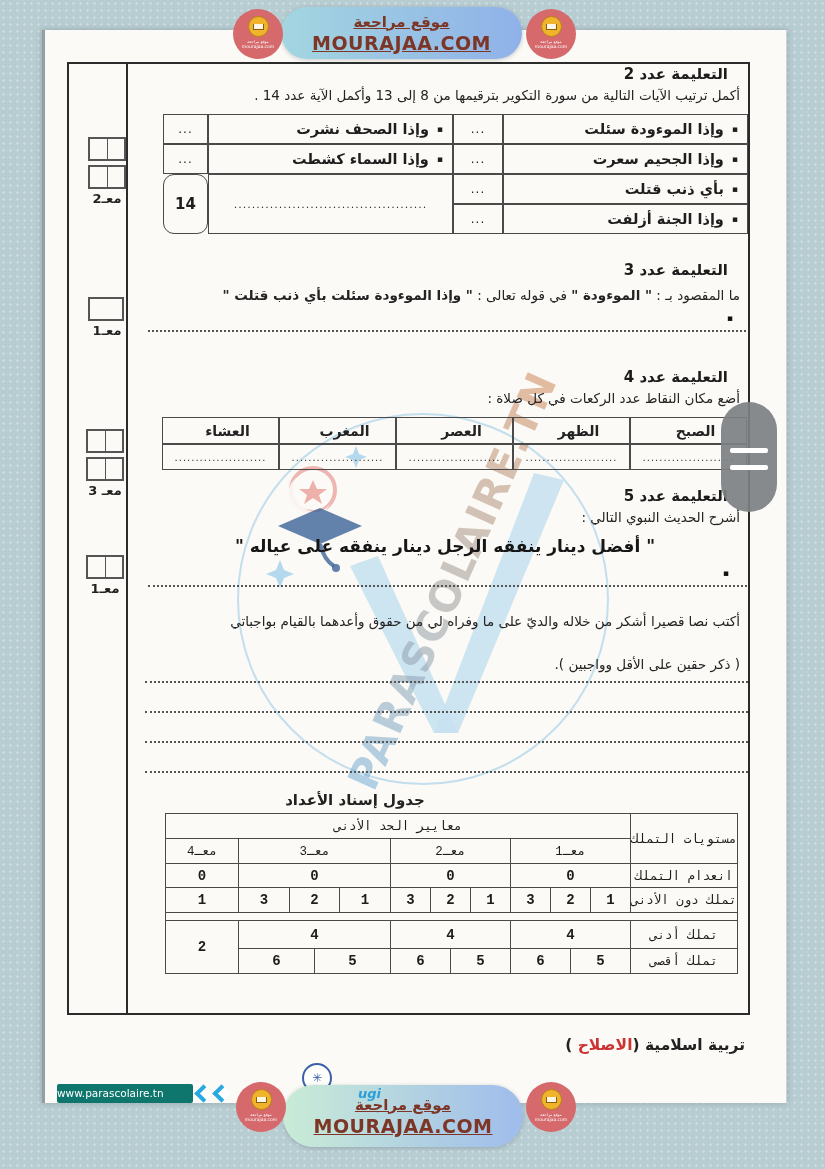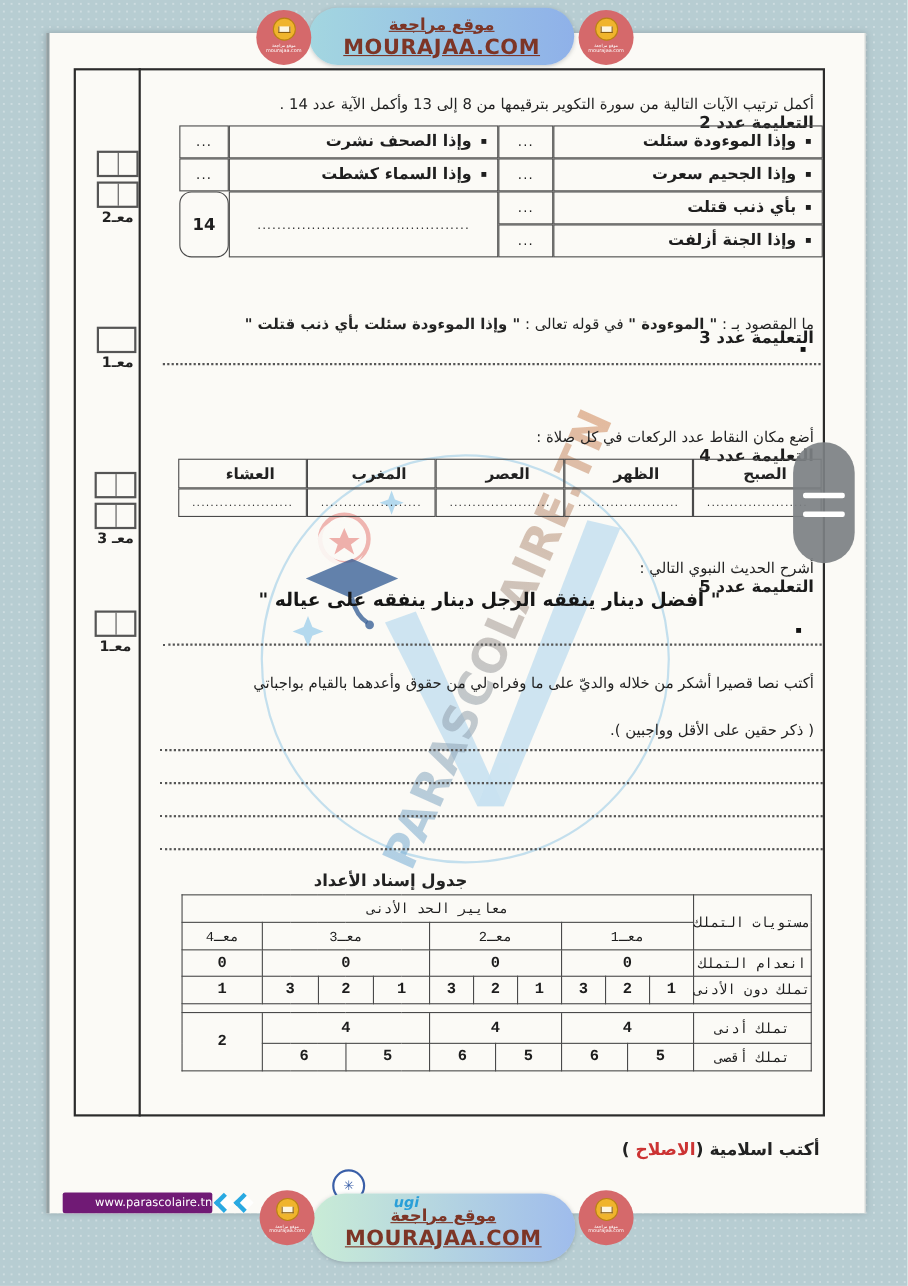--- a/index.html
+++ b/index.html
@@ -24,22 +24,22 @@
     border:2px solid #2b2b2b; z-index:3; pointer-events:none; }
   .divider { position:absolute; left:126px; top:62px; width:0; height:953px;
     border-left:2px solid #2b2b2b; z-index:3; }
 
   
   .score-box { position:absolute; width:38px; height:24px; border:2px solid #555; background:transparent; z-index:4; }
   .score-box .half { position:absolute; left:50%; top:0; width:0; height:100%; border-left:1.5px solid #555; }
   .score-label { position:absolute; width:54px; text-align:center; font-size:13px; font-weight:bold; z-index:4; direction:rtl; }
 
   
-  .sec-title { position:absolute; left:140px; width:600px; text-align:right; direction:rtl;
-    font-weight:bold; font-size:15px; color:#1c1c1c; z-index:4;margin-top:37px; }
+  .sec-title { position:absolute; left:128px; width:600px; text-align:right; direction:rtl;
+    font-weight:bold; font-size:15px; color:#1c1c1c; z-index:4; }
   .sec-text  { position:absolute; left:140px; width:600px; direction:rtl;
     font-size:13.5px; color:#232323; z-index:4; }
   .b { font-weight:bold; }
   .dotline { position:absolute; height:0; border-bottom:2px dotted #555; z-index:4; }
   .sq-bullet { position:absolute; font-size:9px; color:#111; z-index:4; }
 
   
   .s2t { position:absolute; left:163px; top:114px; width:585px; z-index:4;
     display:grid; direction:rtl;
     grid-template-columns:245px 50px 245px 45px;
@@ -93,21 +93,21 @@
     background:#d5696b; z-index:11; display:flex; flex-direction:column; align-items:center; }
   .logo-circle .yellow { width:21px; height:21px; border-radius:50%; background:#f0b42c;
     margin-top:7px; border:1px solid #b98215; display:flex; align-items:center; justify-content:center; }
   .logo-circle .book { width:11px; height:6px; border:1px solid #8a5d10; border-top:none;
     background:#fdf6e2; }
   .logo-circle .t1 { font-size:4px; color:#fff; margin-top:2px; direction:rtl; }
   .logo-circle .t2 { font-size:4.5px; color:#fff; }
 
   
   .url-bar { position:absolute; left:57px; top:1084px; width:136px; height:19px;
-    background:#701a75; color:#fff; font-size:10.5px; text-align:right; line-height:19px;
+    background:#0f766e; color:#fff; font-size:10.5px; text-align:left; line-height:19px;
     border-radius:2px; z-index:6; }
   .chev { position:absolute; width:13px; height:13px;
     border-left:4px solid #29a9e1; border-bottom:4px solid #29a9e1; transform:rotate(45deg); z-index:6; background:rgba(255,255,255,0.85); }
   .partial-txt { position:absolute; left:358px; top:1086px; color:#2a9fd8; font-size:13px;
     font-style:italic; font-weight:bold; z-index:8; }
   .emblem { position:absolute; left:302px; top:1063px; width:30px; height:30px; border-radius:50%;
     border:2px solid #3a5fa8; background:rgba(255,255,255,0.9); z-index:5;
     display:flex; align-items:center; justify-content:center; font-size:12px; color:#3a5fa8; }
 
   
@@ -315,21 +315,21 @@
     <td colspan="3" class="num">6</td>
     <td colspan="3" class="num">5</td>
     <td colspan="3" class="num">6</td>
     <td colspan="3" class="num">5</td>
     <td colspan="3" class="num">6</td>
   </tr>
 </tbody>
   </table>
 
 <div class="subject">
-  <span>أكتب اسلامية (</span><span class="red">الاصلاح</span><span> )</span>
+  <span>تربية اسلامية (</span><span class="red">الاصلاح</span><span> )</span>
 </div>
 
 <div class="brand-pill top">
   <span class="brand-ar">موقع مراجعة</span>
   <span class="brand-en">MOURAJAA.COM</span>
 </div>
 <div class="logo-circle" style="left:233px;top:9px;">
   <div class="yellow">
       <div class="book"></div>
     </div>

